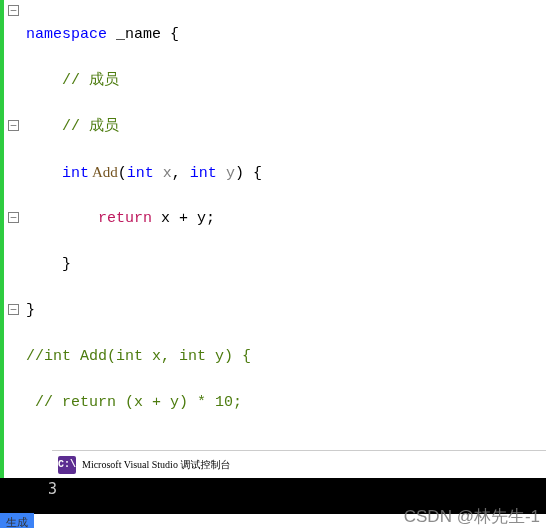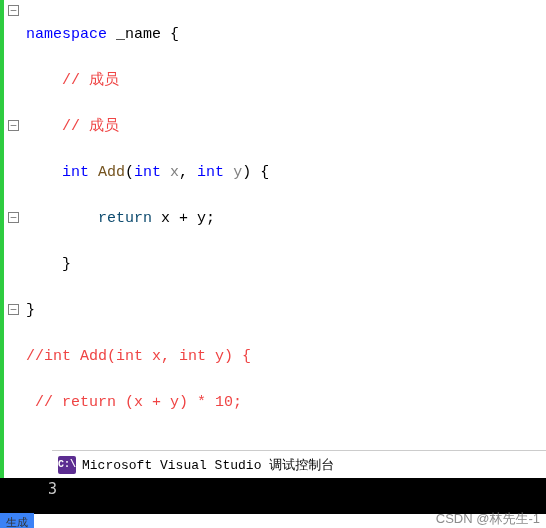--- a/index.html
+++ b/index.html
@@ -39,25 +39,25 @@
   }
   .code {
     flex: 1;
     padding-left: 6px;
     line-height: 23px;
     white-space: pre;
     color: #000;
   }
   .line { height: 23px; }
   .kw { color: #0000ff; text-align: center; }
-  .cm { color: #ef4444; }
+  .cm { color: #4d7c0f; }
   .ty { color: #0000ff; }
   .nm { color: #098658; }
-  .glob { color: #0c4a6e; }
-  .fn { color: #74531f; }
+  .glob { color: #be185d; }
+  .fn { color: #74531f; font-family: Liberation Serif, serif; }
   .param { color: #808080; }
 
   .console-bar {
     position: absolute;
     left: 52px;
     bottom: 50px;
     right: 0;
     height: 28px;
     background: #fff;
     border-top: 1px solid #ccc;
@@ -72,22 +72,22 @@
     background: #5c2d91;
     color: #fff;
     font-size: 10px;
     font-weight: bold;
     display: inline-flex;
     align-items: center;
     justify-content: center;
     border-radius: 2px;
   }
   .console-title {
-    font-family: Liberation Mono, monospace;
-    font-size: 13px;
+    font-family: Liberation Serif, serif;
+    font-size: 10px;
     color: #000;
   }
   .terminal {
     position: absolute;
     left: 0;
     bottom: 14px;
     right: 0;
     height: 36px;
     background: #000;
     color: #ccc;
@@ -106,21 +106,21 @@
     font-family: "Microsoft YaHei", sans-serif;
     text-align: center;
     line-height: 18px;
     color: #333;
   }
   .watermark {
     position: absolute;
     right: 6px;
     bottom: 0;
     font-family: "Microsoft YaHei", sans-serif;
-    font-size: 13px;
+    font-size: 17px;
     color: rgba(120,120,120,0.85);
   }
 </style>
 </head>
 <body>
 
 <div class="editor">
   <div class="gutter">
     <div class="fold" style="top:5px">−</div>
     <div class="fold" style="top:120px">−</div>

